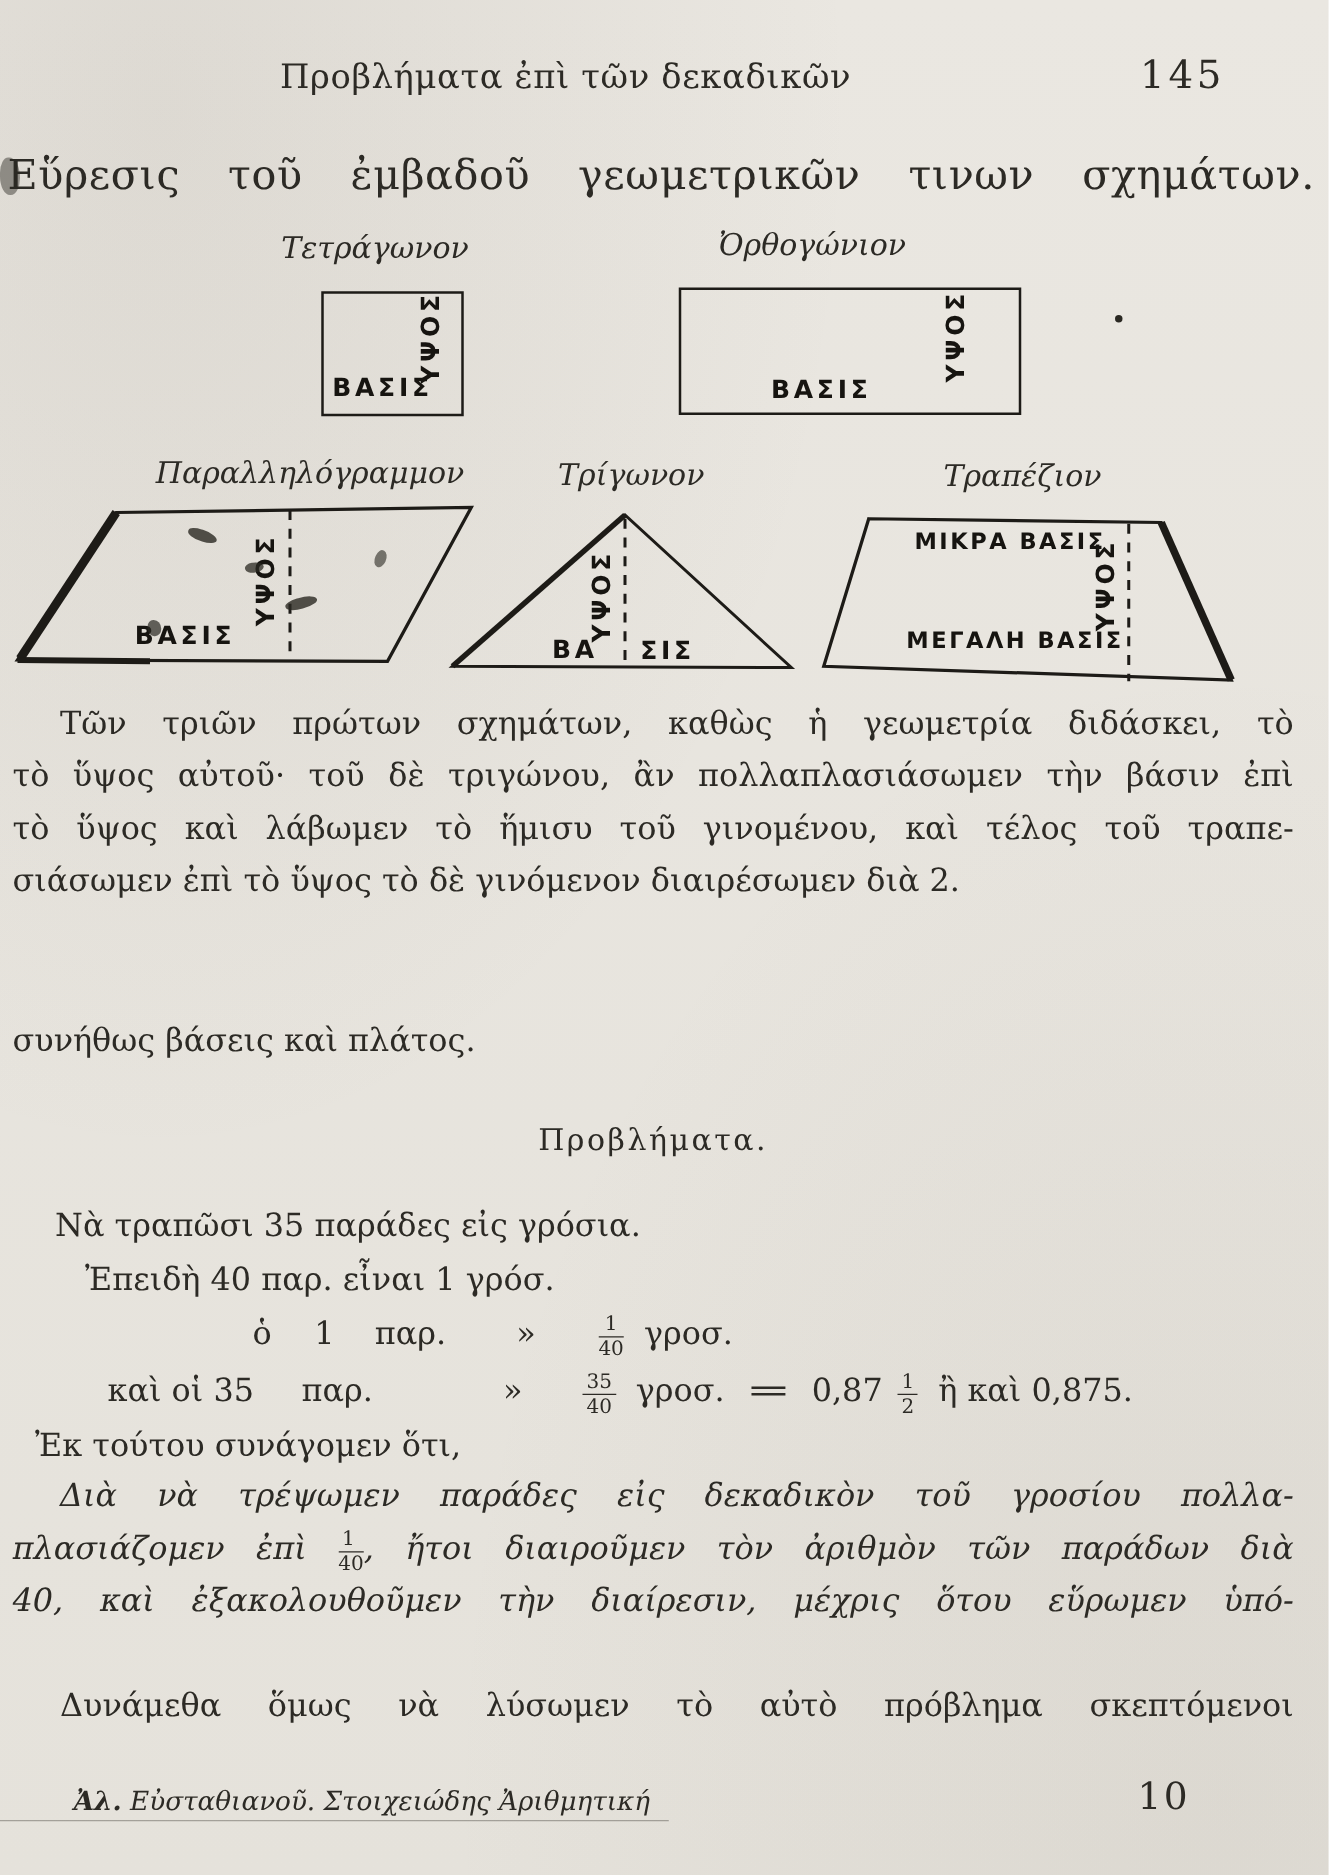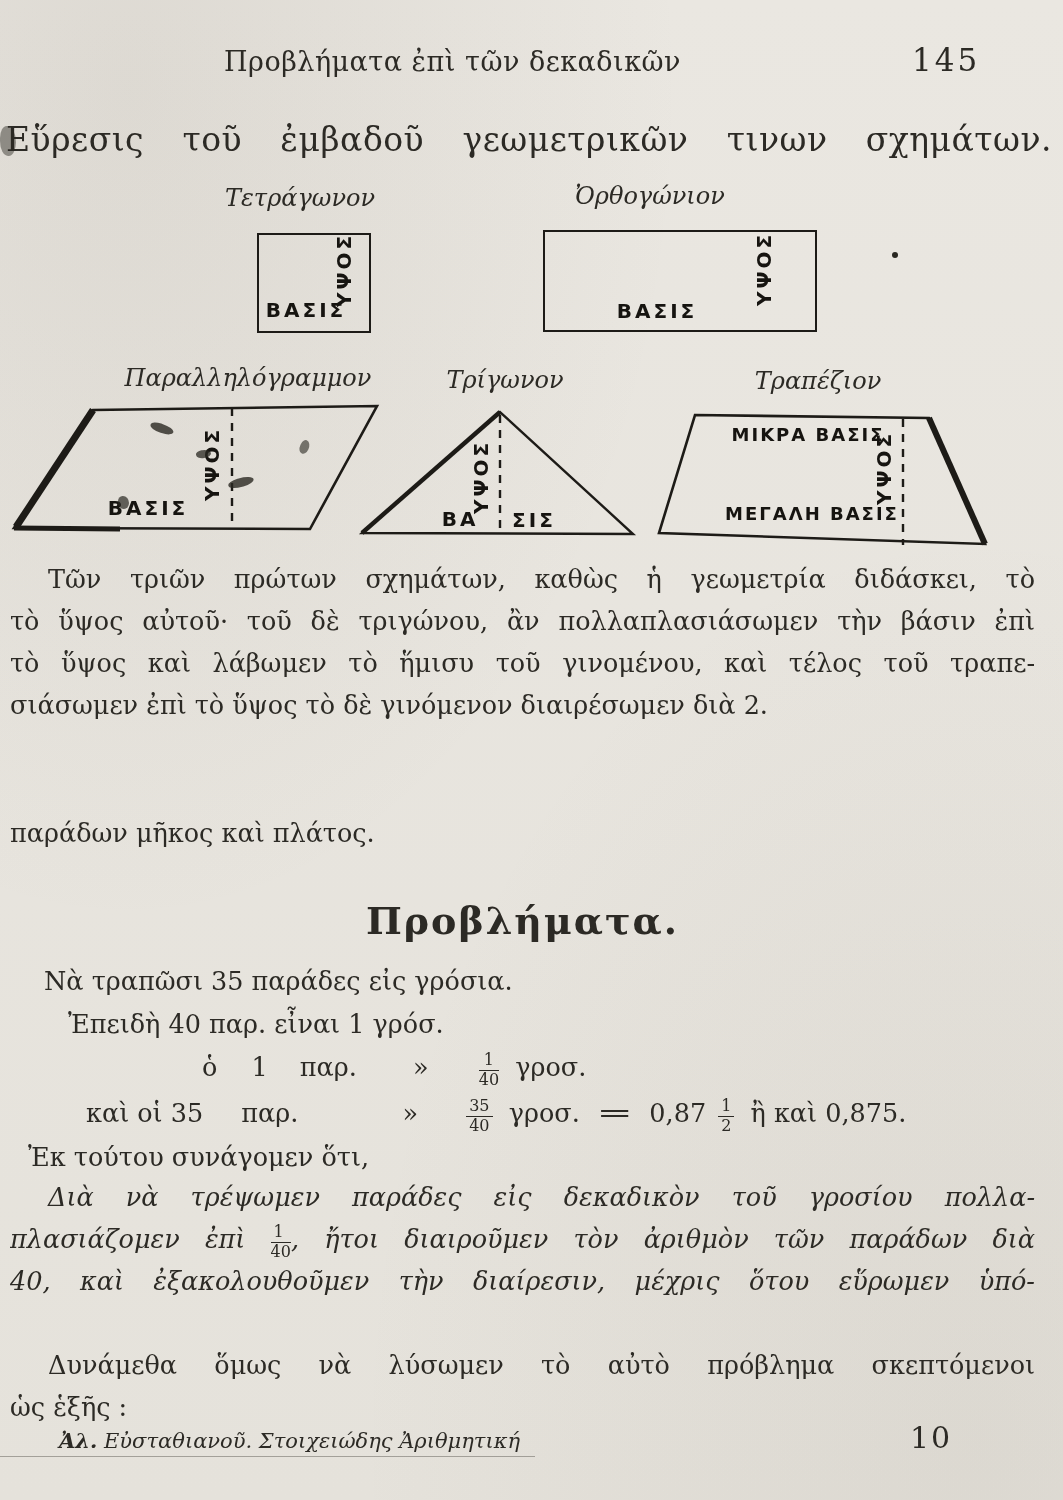--- a/index.html
+++ b/index.html
@@ -23,21 +23,21 @@
   .fig-label{position:absolute;font-family:"DejaVu Sans", sans-serif;font-weight:bold;
              font-size:20px;letter-spacing:3px;color:#161410;white-space:nowrap;
              transform:translate(-50%,-50%);}
   .fig-label.small{font-size:18px;letter-spacing:2px;}
   .fig-label.v{transform:translate(-50%,-50%) rotate(-90deg);}
   svg{display:block;}
   
   .textcol{left:10px;width:1025px;}
   .bline{font-size:25.5px;line-height:42px;height:42px;white-space:nowrap;}
   .jline{white-space:normal;text-align:justify;text-align-last:justify;height:42px;overflow:hidden;}
-  .heading{font-size:38px;font-weight:bold;letter-spacing:2px;text-align:center;}
+  .heading{font-size:24px;font-weight:normal;letter-spacing:2px;text-align:center;}
   .ital{font-style:italic;}
   .frac{display:inline-block;text-align:center;vertical-align:-0.55em;line-height:1.05;
         font-size:16px;font-style:normal;}
   .frac .num{display:block;border-bottom:1.6px solid #2c2a25;padding:0 3px 1px;}
   .frac .den{display:block;padding-top:1px;}
   .eq{display:inline-block;transform:scaleX(1.7);}
   
   .footer-ref{font-size:21px;font-style:italic;}
   .footer-ref .lead{font-weight:bold;}
   .sig{font-size:30px;letter-spacing:2px;}
@@ -106,21 +106,21 @@
   <div class="smudge" style="left:300px;top:440px;width:9px;height:14px;transform:rotate(25deg);opacity:.6;"></div>
 
   <div class="abs textcol" style="top:558px;">
     <div class="bline jline" style="text-indent:38px;">Τῶν τριῶν πρώτων σχημάτων, καθὼς ἡ γεωμετρία διδάσκει, τὸ</div>
     <div class="bline jline">τὸ ὕψος αὐτοῦ· τοῦ δὲ τριγώνου, ἂν πολλαπλασιάσωμεν τὴν βάσιν ἐπὶ</div>
     <div class="bline jline">τὸ ὕψος καὶ λάβωμεν τὸ ἥμισυ τοῦ γινομένου, καὶ τέλος τοῦ τραπε-</div>
     <div class="bline">σιάσωμεν ἐπὶ τὸ ὕψος τὸ δὲ γινόμενον διαιρέσωμεν διὰ 2.</div>
   </div>
 
   <div class="abs textcol" style="top:812px;">
-    <div class="bline">παράδων μῆκος καὶ πλάτος.</div>
+    <div class="bline">συνήθως βάσεις καὶ πλάτος.</div>
   </div>
 
   <div class="abs textcol heading" style="top:898px;">Προβλήματα.</div>
 
   <div class="abs textcol bline" style="top:960px;padding-left:34px;">Νὰ τραπῶσι 35 παράδες εἰς γρόσια.</div>
   <div class="abs textcol bline" style="top:1003px;padding-left:58px;">Ἐπειδὴ 40 παρ.  εἶναι  1  γρόσ.</div>
 
   <div class="abs textcol bline" style="top:1046px;">
     <span style="margin-left:192px;">ὁ</span>
     <span style="margin-left:26px;">1</span>
@@ -145,21 +145,20 @@
   <div class="abs textcol bline" style="top:1136px;padding-left:18px;">Ἐκ τούτου συνάγομεν ὅτι,</div>
 
   <div class="abs textcol ital" style="top:1176px;">
     <div class="bline jline" style="text-indent:38px;">Διὰ νὰ τρέψωμεν παράδες εἰς δεκαδικὸν τοῦ γροσίου πολλα-</div>
     <div class="bline jline"><span>πλασιάζομεν ἐπὶ</span> <span class="frac"><span class="num">1</span><span class="den">40</span></span><span>, ἤτοι διαιροῦμεν τὸν ἀριθμὸν τῶν παράδων διὰ</span></div>
     <div class="bline jline">40, καὶ ἐξακολουθοῦμεν τὴν διαίρεσιν, μέχρις ὅτου εὕρωμεν ὑπό-</div>
   </div>
 
   <div class="abs textcol" style="top:1344px;">
     <div class="bline jline" style="text-indent:38px;">Δυνάμεθα ὅμως νὰ λύσωμεν τὸ αὐτὸ πρόβλημα σκεπτόμενοι</div>
-    <div class="bline">ὡς ἑξῆς :</div>
   </div>
 
   <div class="abs footer-ref" style="left:45px;top:1428px;margin-left:14px;">
     <span class="lead">Ἀλ.</span><span> Εὐσταθιανοῦ. Στοιχειώδης Ἀριθμητική</span>
   </div>
   <div class="abs rule" style="left:0px;top:1456px;width:535px;"></div>
   <div class="abs sig" style="left:910px;top:1420px;">10</div>
 
 </div>
 

